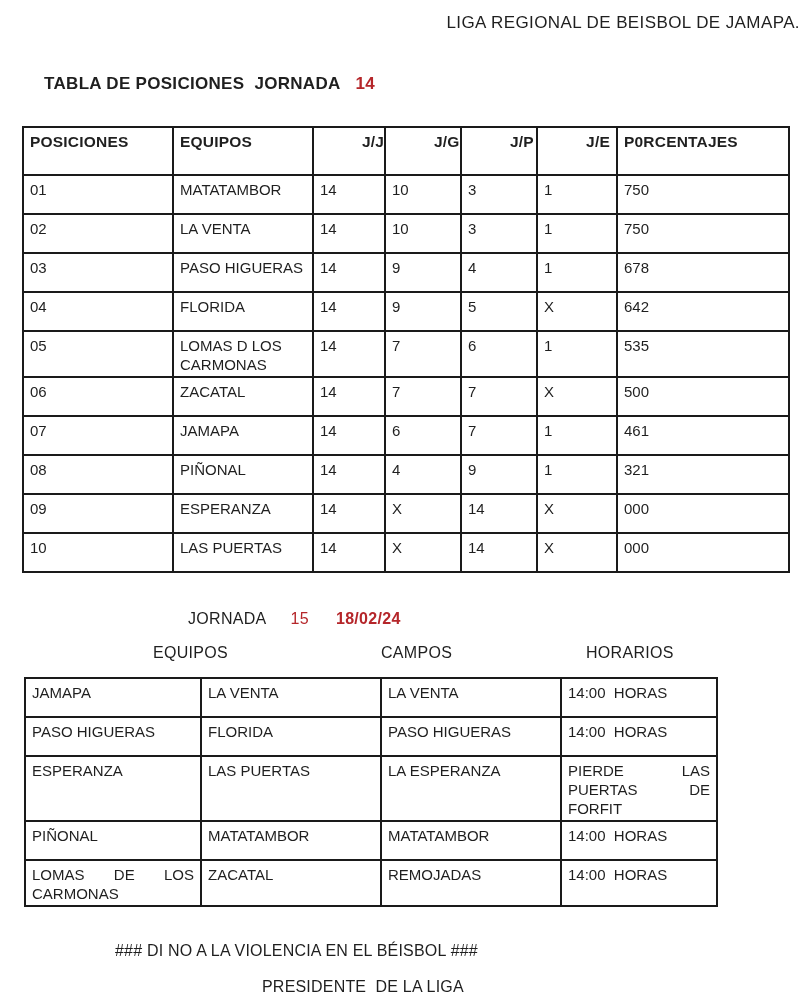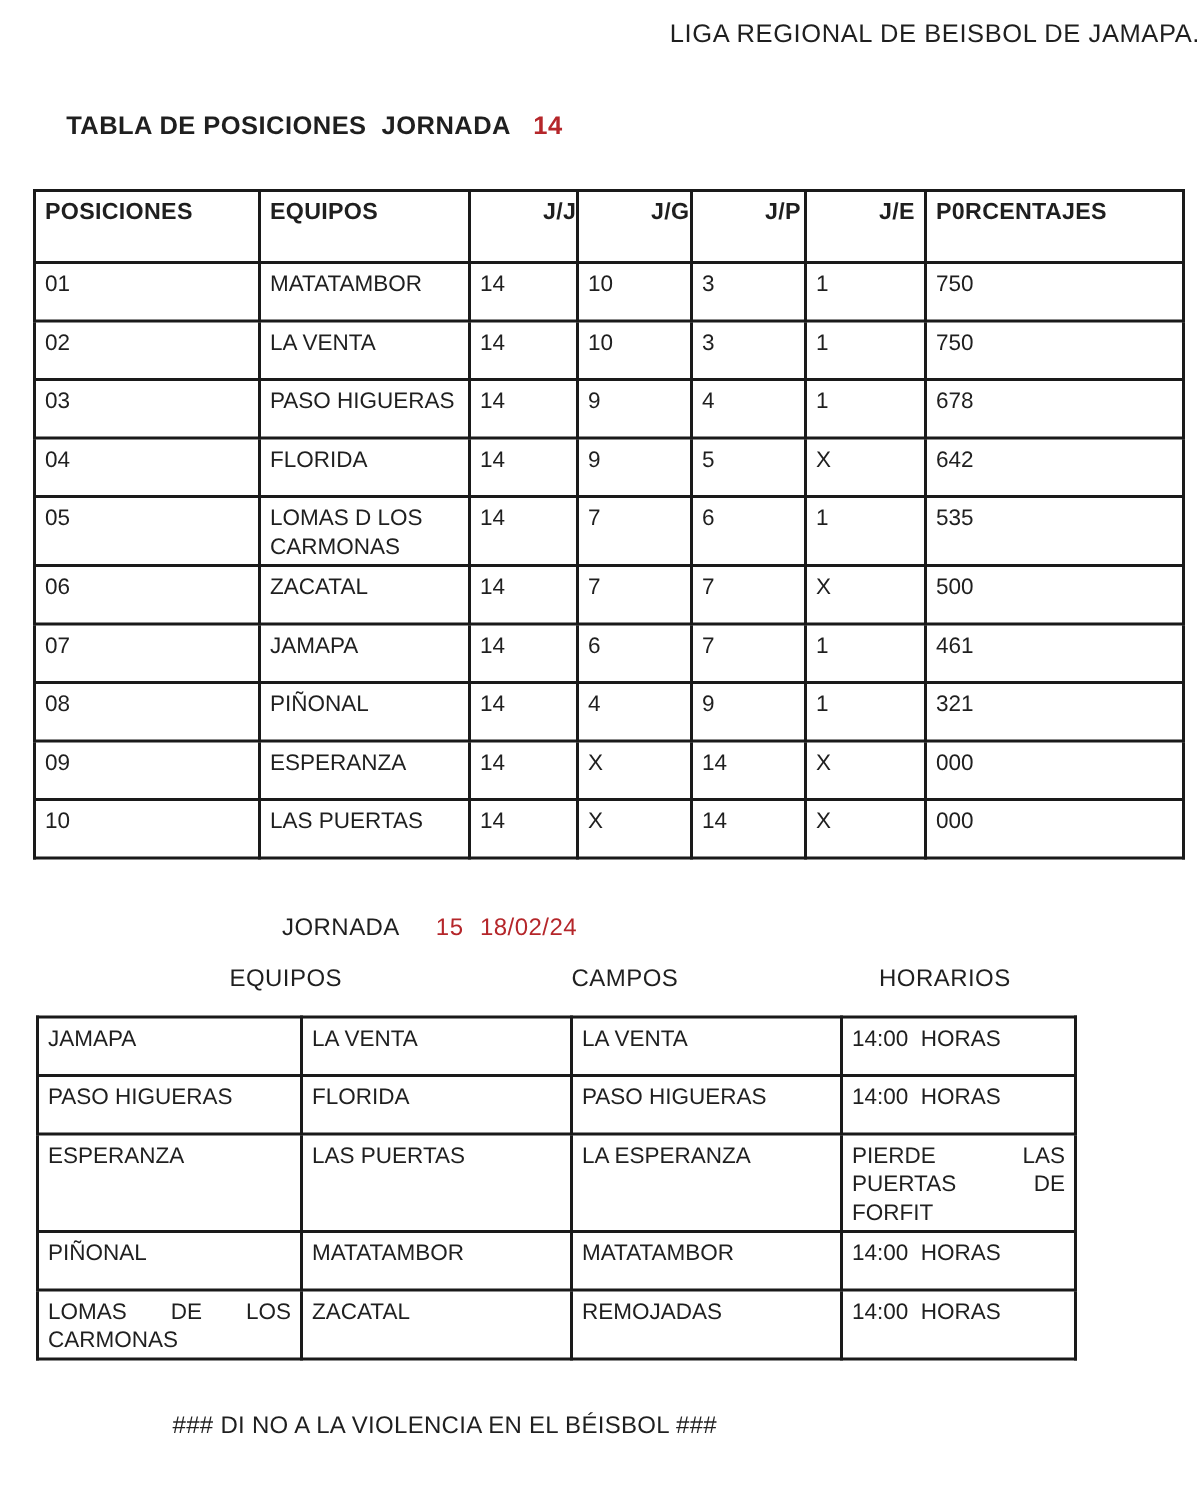--- a/index.html
+++ b/index.html
@@ -29,21 +29,21 @@
     white-space: pre-wrap; overflow: hidden;
   }
   th { font-size: 15.5px; font-weight: bold; height: 48px; letter-spacing: 0.2px; }
 
   .t1 { width: 766px; margin: 12px 0 0 22px; }
   .t1 th:nth-child(n+3):nth-child(-n+6) { text-align: center; padding-left: 48px; }
   .t1 td { height: 39px; }
 
   .schedule-heading { margin: 37px 0 0 188px; font-size: 16px; letter-spacing: 0.3px; }
   .schedule-heading .num  { margin-left: 24px; }
-  .schedule-heading .date { margin-left: 11px; }
+  .schedule-heading .date { margin-left: 27px; font-weight: bold; }
 
   .schedule-labels { position: relative; height: 20px; margin-top: 16px; font-size: 16px; letter-spacing: 0.3px; }
   .schedule-labels span { position: absolute; top: 0; }
   .lbl-equipos  { left: 153px; }
   .lbl-campos   { left: 381px; }
   .lbl-horarios { left: 586px; }
 
   .t2 { width: 692px; margin: 13px 0 0 24px; }
   .t2 td { height: 39px; text-align: justify; }
 
@@ -222,14 +222,15 @@
         <tr>
           <td>LOMAS DE LOS CARMONAS</td>
           <td>ZACATAL</td>
           <td>REMOJADAS</td>
           <td>14:00  HORAS</td>
         </tr>
       </tbody>
   </table>
 
   <div class="footer-line footer-slogan">### DI NO A LA VIOLENCIA EN EL BÉISBOL ###</div>
+  <div class="footer-line footer-role">PRESIDENTE  DE LA LIGA</div>
 
 </div>
 
 </body></html>

